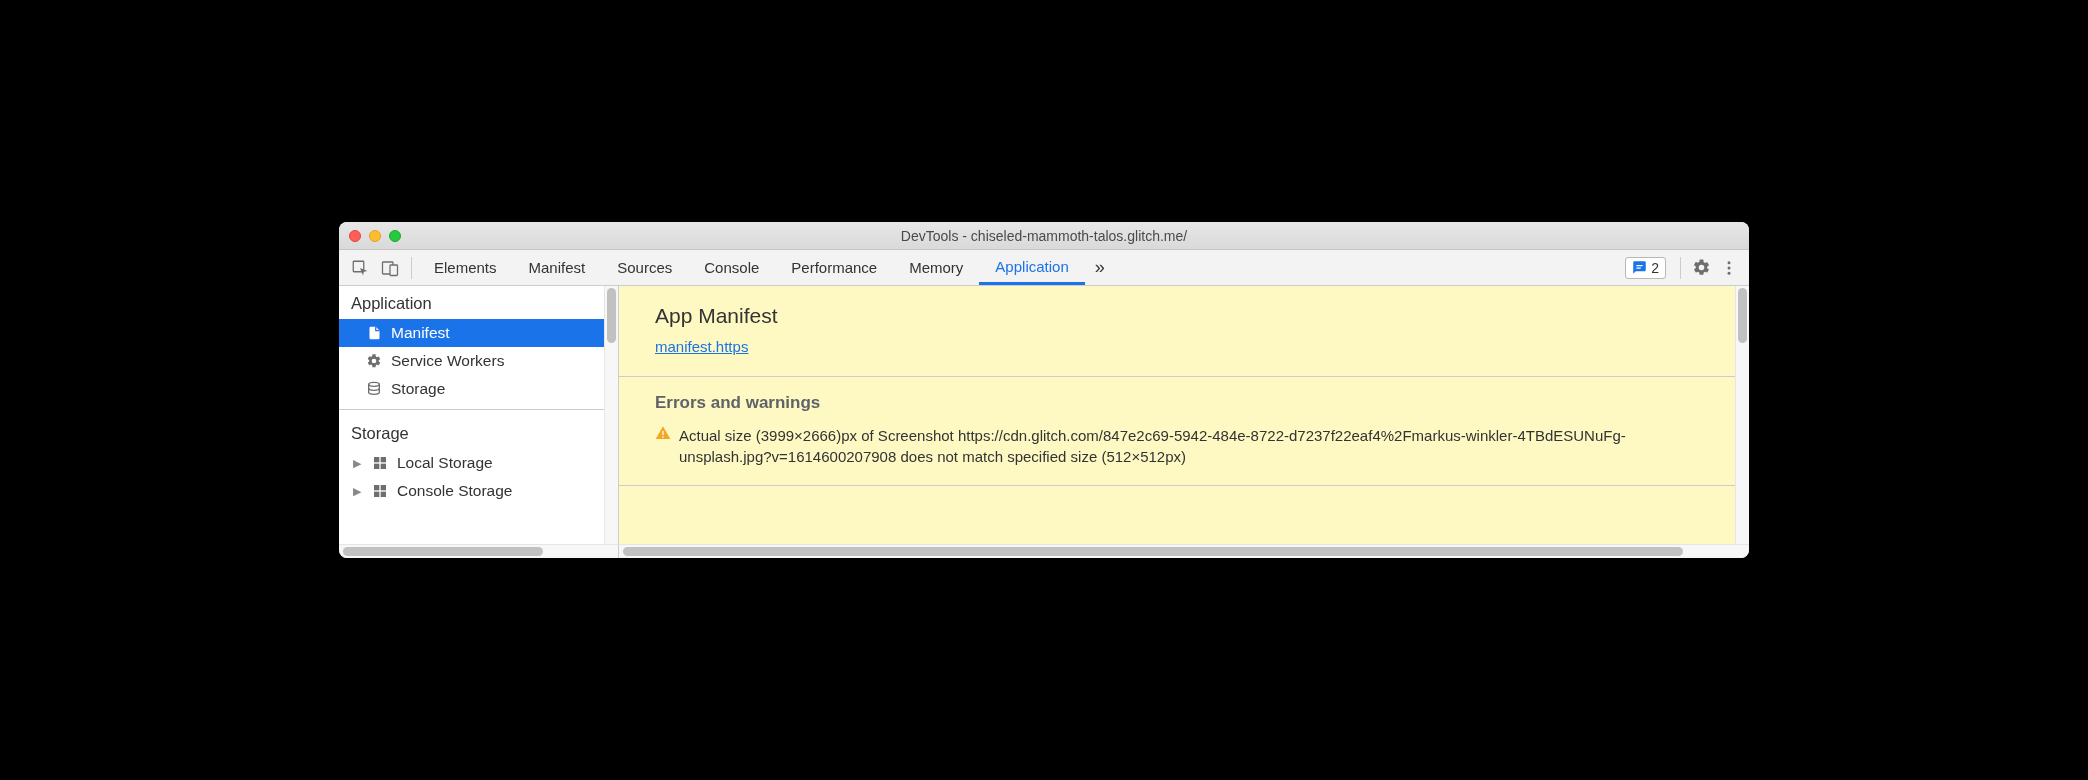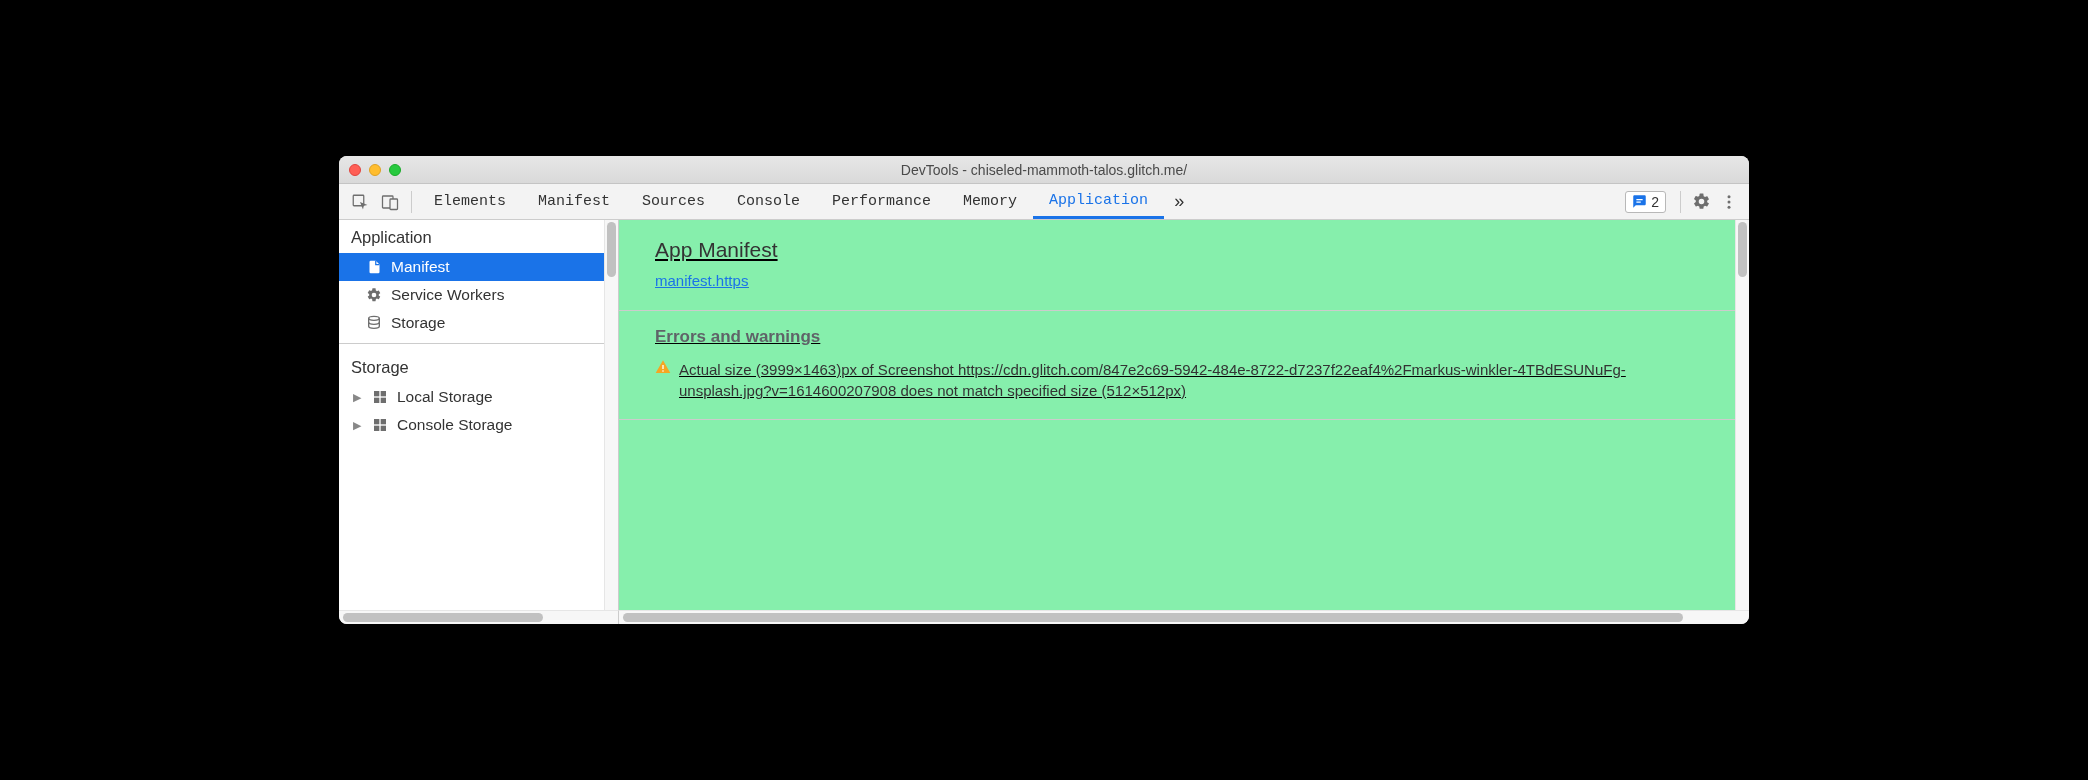--- a/index.html
+++ b/index.html
@@ -7,21 +7,21 @@
     background: #000;
     font-family: -apple-system, BlinkMacSystemFont, "Segoe UI", Helvetica, Arial, sans-serif;
     width: 2088px;
     height: 780px;
     display: flex;
     align-items: center;
     justify-content: center;
   }
   .window {
     width: 1410px;
-    height: 468px;
+    height: 336px;
     background: #f1f1f1;
     border-radius: 8px;
     box-shadow: 0 20px 40px rgba(0,0,0,0.5);
     display: flex;
     flex-direction: column;
     overflow: hidden;
     position: relative;
   }
   
   .titlebar {
@@ -75,21 +75,20 @@
     height: 100%;
     gap: 0;
   }
   .tab {
     padding: 6px 16px;
     display:flex; align-items:center;
     font-size:15px;
     color:#333;
     cursor:pointer;
     position:relative;
-    font-family:Liberation Mono, monospace;
   }
   .tab.active {
     color:#1a73e8;
     font-weight:500;
     border-bottom: 3px solid #1a73e8;
   }
   .toolbar-spacer { flex:1; }
   .chevron-more {
     padding:0 10px; color:#333; font-size:18px; cursor:pointer;
   }
@@ -163,24 +162,23 @@
   .side-item .arrow {
     width:10px;
     color:#888;
     font-size:11px;
   }
   .side-item .icon { width:18px; height:18px; display:flex; align-items:center; justify-content:center; }
   .divider { height:1px; background:#ccc; margin:6px 0; }
 
   .main {
     flex:1;
-    background:#86efac;
+    background:#fef9c3;
     overflow:auto;
     position:relative;
-    text-decoration:underline;
   }
   .main-inner {
     padding: 18px 36px 10px 36px;
   }
   .main h1 {
     font-size:21px;
     font-weight:400;
     color:#333;
     margin-bottom:10px;
   }
@@ -378,21 +376,21 @@
         <div class="section-divider"></div>
         <div class="section-title">Errors and warnings</div>
         <div class="warning-row">
           <span class="warn-icon">
             <svg width="16" height="16" viewBox="0 0 24 24">
                 <path fill="#f5a623" d="M1 21h22L12 2 1 21z"></path>
                 <rect x="11" y="9" width="2" height="6" fill="#fff"></rect>
                 <rect x="11" y="17" width="2" height="2" fill="#fff"></rect>
               </svg>
           </span>
-          <span>Actual size (3999×1463)px of Screenshot https://cdn.glitch.com/847e2c69-5942-484e-8722-d7237f22eaf4%2Fmarkus-winkler-4TBdESUNuFg-unsplash.jpg?v=1614600207908 does not match specified size (512×512px)</span>
+          <span>Actual size (3999×2666)px of Screenshot https://cdn.glitch.com/847e2c69-5942-484e-8722-d7237f22eaf4%2Fmarkus-winkler-4TBdESUNuFg-unsplash.jpg?v=1614600207908 does not match specified size (512×512px)</span>
         </div>
         <div class="section-divider" style="margin-top:18px;"></div>
       </div>
       <div class="main-scroll-track-v">
         <div class="main-scroll-thumb-v"></div>
       </div>
     </div>
   </div>
 
   <div class="bottom-row">

